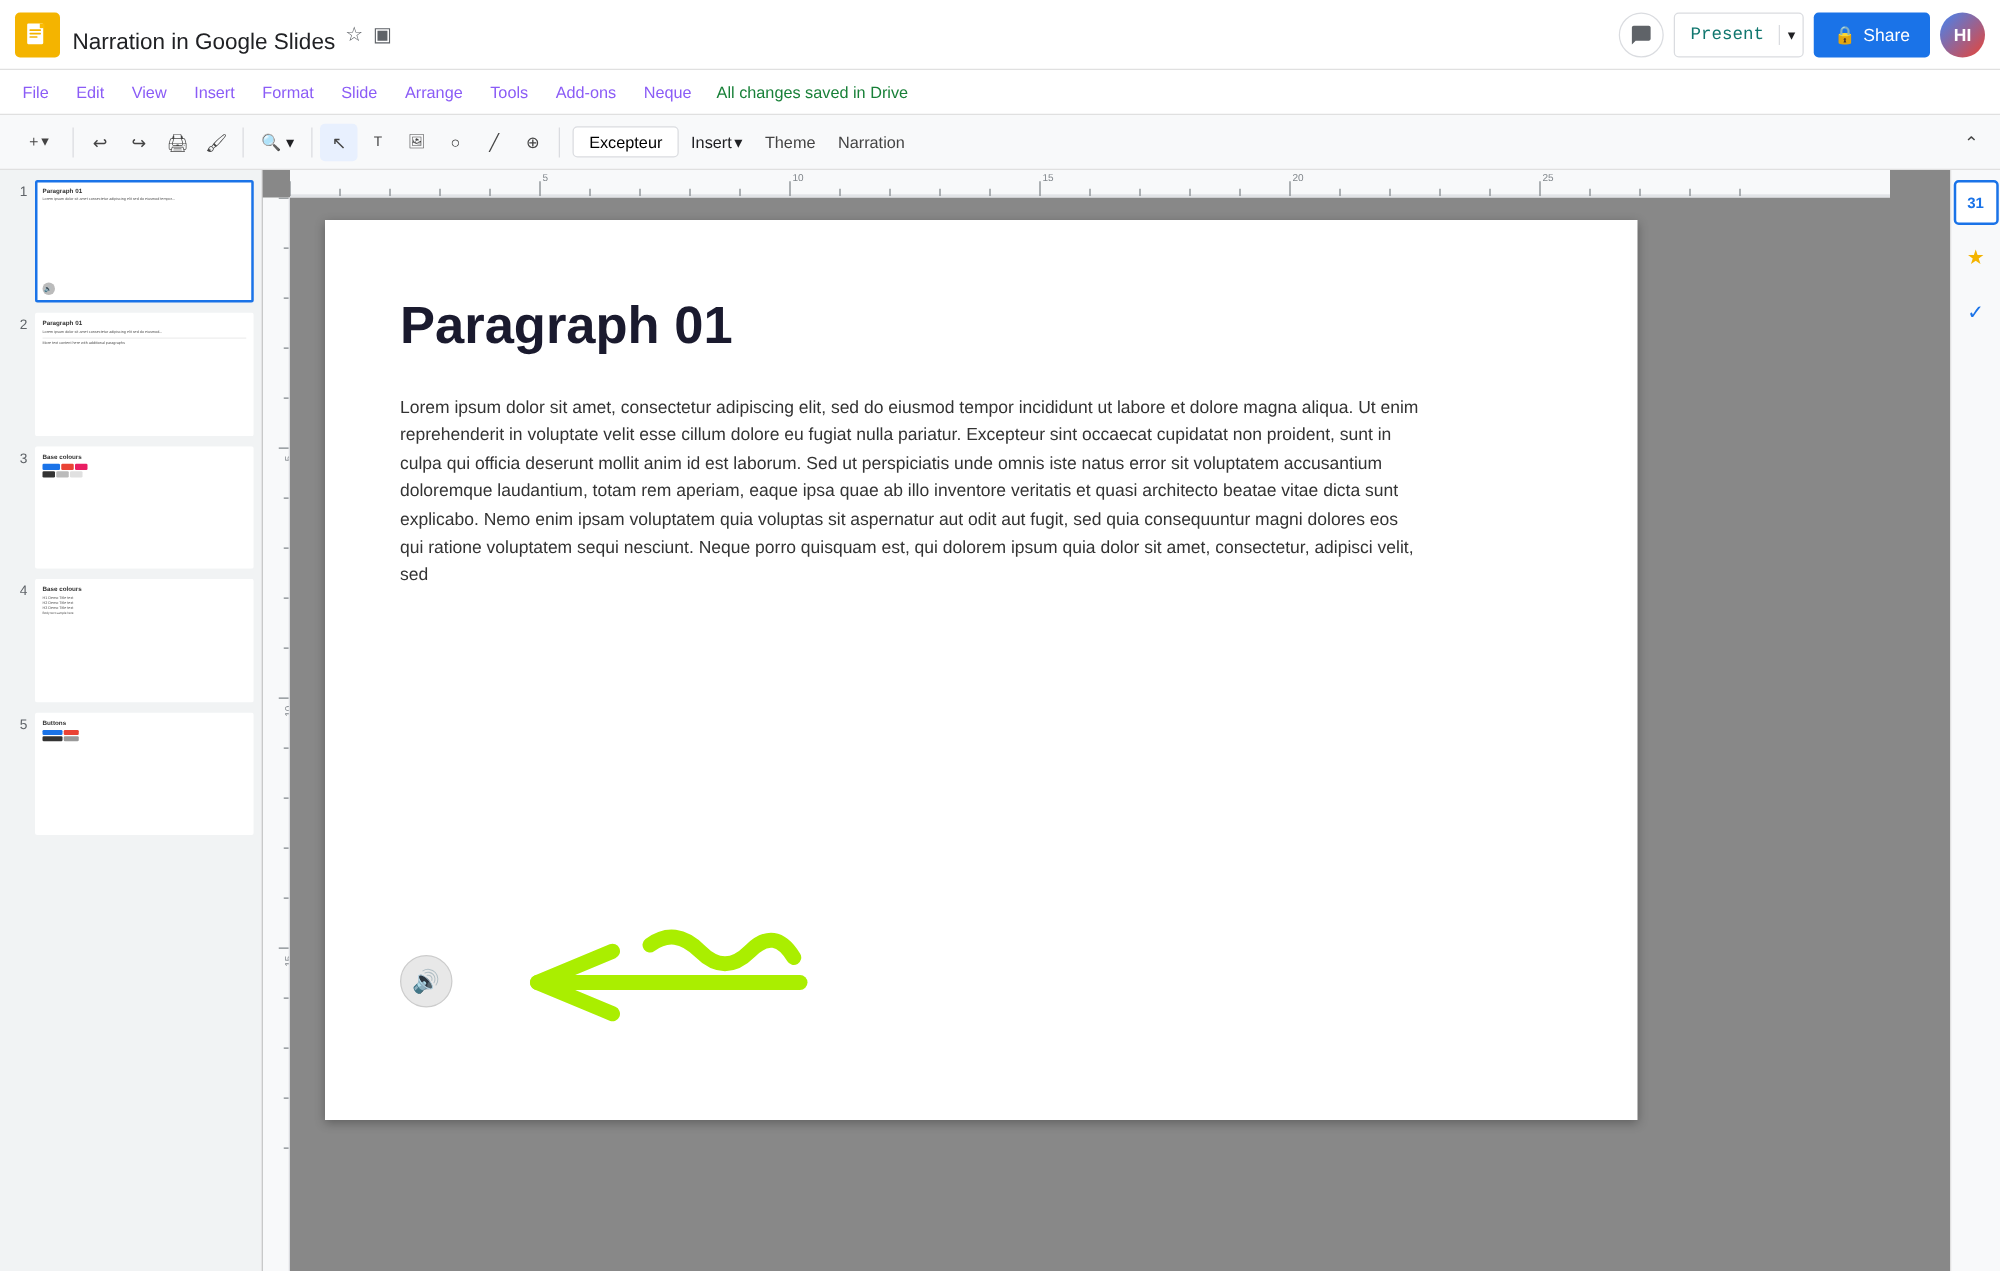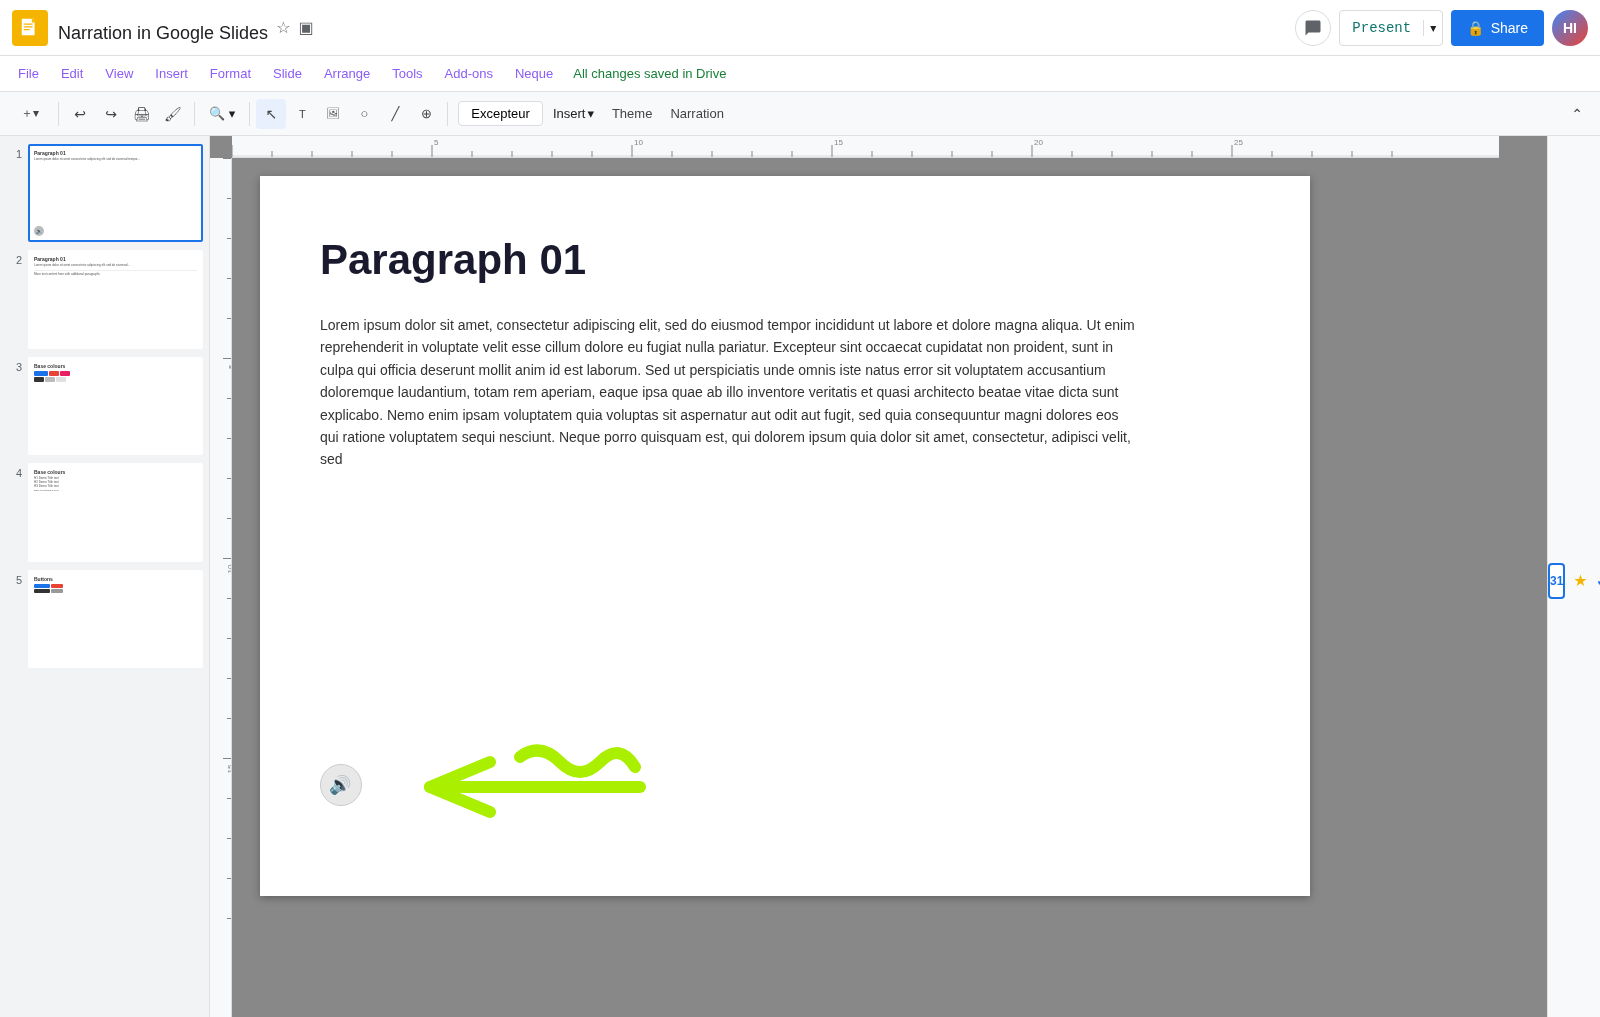--- a/index.html
+++ b/index.html
@@ -186,24 +186,24 @@
       display: flex; align-items: center; justify-content: center;
       cursor: pointer; font-size: 18px;
     }
     .scribble-area {
       position: absolute;
       bottom: 60px; left: 110px;
     }
 
     
     #right-panel {
-      width: 53px;
+      width: 40px;
       background: #f8f9fa;
       border-left: 1px solid #e0e0e0;
-      display: flex; flex-direction: row; align-items: center;
+      display: flex; flex-direction: column; align-items: center;
       padding-top: 8px; gap: 8px;
     }
     .right-icon {
       width: 36px; height: 36px; border-radius: 4px;
       display: flex; align-items: center; justify-content: center;
       cursor: pointer; font-size: 16px;
     }
     .right-icon.calendar { background: white; border: 2px solid #1a73e8; color: #1a73e8; font-size: 12px; font-weight: bold; }
     .right-icon.yellow { color: #f4b400; }
     .right-icon.blue { color: #1a73e8; }

